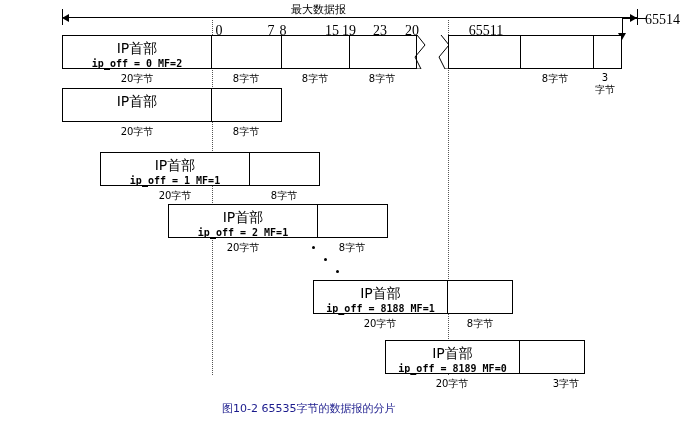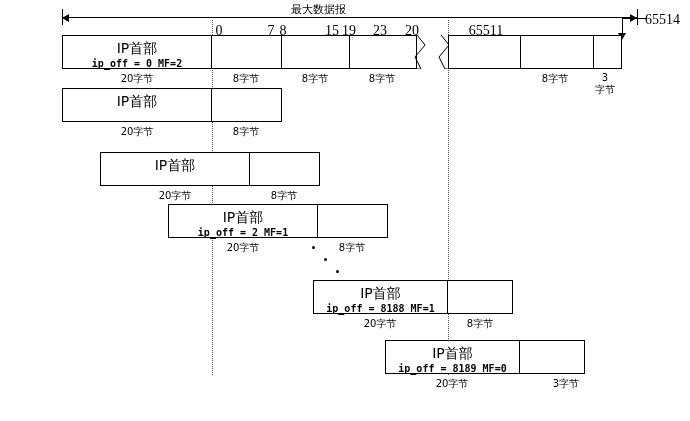--- a/index.html
+++ b/index.html
@@ -184,20 +184,21 @@
   <div class="pkt-box" style="left:62px; top:88px; width:220px; height:34px;"></div>
   <div class="hdr-box" style="left:62px; top:88px; width:150px; height:34px;">
     <span class="hdr-title">IP首部</span>
   </div>
   <div class="caption-small" style="left:110px; top:125px; width:54px;">20字节</div>
   <div class="caption-small" style="left:219px; top:125px; width:54px;">8字节</div>
 
   <div class="pkt-box" style="left:100px; top:152px; width:220px; height:34px;"></div>
   <div class="hdr-box" style="left:100px; top:152px; width:150px; height:34px;">
     <span class="hdr-title">IP首部</span>
+    <span class="hdr-sub">ip_off = 1   MF=1</span>
   </div>
   <div class="caption-small" style="left:148px; top:189px; width:54px;">20字节</div>
   <div class="caption-small" style="left:257px; top:189px; width:54px;">8字节</div>
 
   <div class="pkt-box" style="left:168px; top:204px; width:220px; height:34px;"></div>
   <div class="hdr-box" style="left:168px; top:204px; width:150px; height:34px;">
     <span class="hdr-title">IP首部</span>
     <span class="hdr-sub">ip_off = 2   MF=1</span>
   </div>
   <div class="caption-small" style="left:216px; top:241px; width:54px;">20字节</div>
@@ -216,14 +217,15 @@
   <div class="caption-small" style="left:453px; top:317px; width:54px;">8字节</div>
 
   <div class="pkt-box" style="left:385px; top:340px; width:200px; height:34px;"></div>
   <div class="hdr-box" style="left:385px; top:340px; width:135px; height:34px;">
     <span class="hdr-title">IP首部</span>
     <span class="hdr-sub">ip_off = 8189   MF=0</span>
   </div>
   <div class="caption-small" style="left:425px; top:377px; width:54px;">20字节</div>
   <div class="caption-small" style="left:525px; top:377px; width:54px;text-align:right;">3字节</div>
 
+  <div class="fig-caption" style="left:222px; top:401px;">图10-2  65535字节的数据报的分片</div>
 
 </div>
 
 </body></html>

